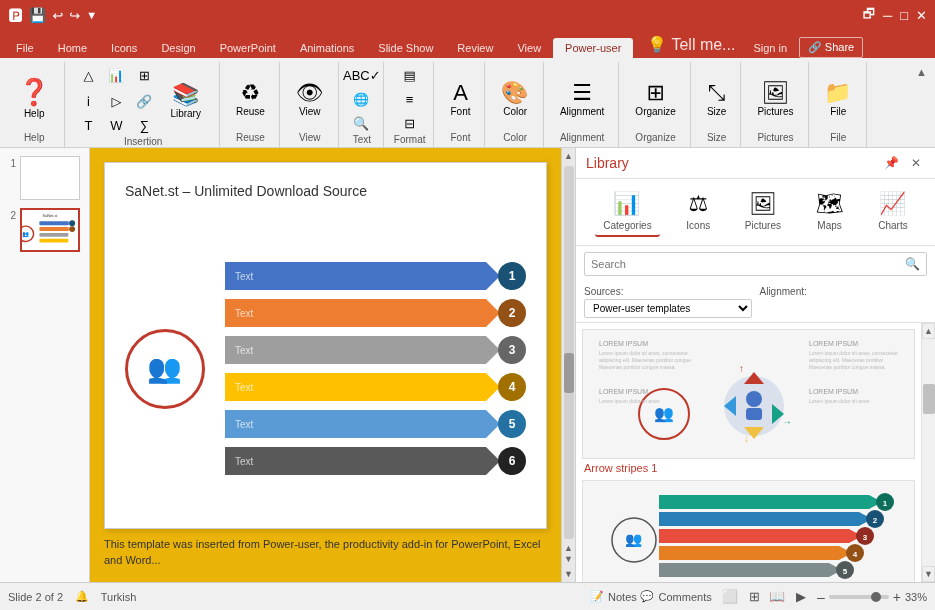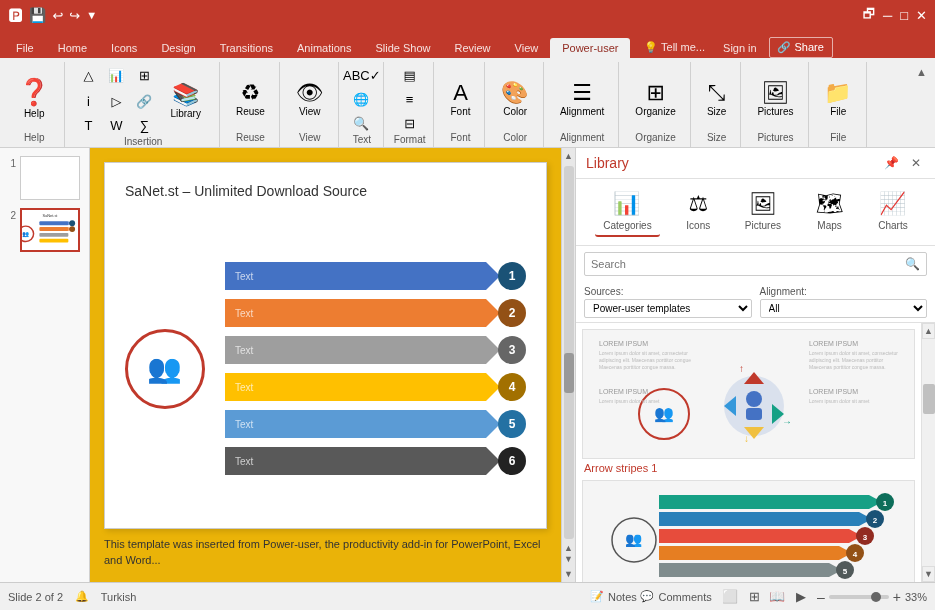--- a/index.html
+++ b/index.html
@@ -12,21 +12,21 @@
     .title-bar-left { display: flex; align-items: center; gap: 6px; }
     .title-bar-center { position: absolute; left: 50%; transform: translateX(-50%); font-size: 12px; font-weight: 500; }
     .title-bar-right { display: flex; align-items: center; gap: 8px; margin-left: auto; }
 
     
     .ribbon-tabs { height: 28px; background: #c0392b; display: flex; align-items: flex-end; padding: 0 4px; }
     .ribbon-tab { padding: 4px 12px; font-size: 11px; color: rgba(255,255,255,0.85); cursor: pointer; border-radius: 3px 3px 0 0; }
     .ribbon-tab.active { background: #f0f0f0; color: #333; font-weight: 500; }
     .ribbon-tab.poweruser { background: #922b21; color: white; }
     .ribbon-tab.poweruser.active { background: #f0f0f0; color: #922b21; }
-    .tell-me { padding: 4px 10px; color: rgba(255,255,255,0.85); font-size: 11px; display: flex; align-items: center; gap: 3px; margin-left: 4px; }
+    .tell-me { padding: 4px 10px; color: rgba(255,255,255,0.85); font-size: 16px; display: flex; align-items: center; gap: 3px; margin-left: 4px; }
     .signin { padding: 4px 8px; color: rgba(255,255,255,0.85); font-size: 11px; text-align: right; }
     .share-btn { padding: 3px 8px; color: white; font-size: 11px; border: 1px solid rgba(255,255,255,0.6); border-radius: 2px; cursor: pointer; margin-left: 4px; }
 
     
     .ribbon { height: 90px; background: #f0f0f0; border-bottom: 1px solid #d0d0d0; display: flex; align-items: stretch; padding: 4px 4px 0; gap: 2px; }
     .ribbon-group { display: flex; flex-direction: column; align-items: center; padding: 2px 8px; border-right: 1px solid #d0d0d0; min-width: fit-content; }
     .ribbon-group-label { font-size: 10px; color: #555; margin-top: auto; padding-bottom: 2px; }
     .ribbon-group-content { display: flex; align-items: center; gap: 4px; flex: 1; }
     .ribbon-col { display: flex; flex-direction: column; gap: 2px; }
 
@@ -130,21 +130,21 @@
     <span style="font-size:13px; cursor:pointer;">✕</span>
   </div>
 </div>
 
 <div class="ribbon-top">
   <div class="ribbon-tabs" style="flex:1; background:transparent;">
     <div class="ribbon-tab">File</div>
     <div class="ribbon-tab">Home</div>
     <div class="ribbon-tab">Icons</div>
     <div class="ribbon-tab">Design</div>
-    <div class="ribbon-tab">Transitions</div>
+    <div class="ribbon-tab">PowerPoint</div>
     <div class="ribbon-tab">Animations</div>
     <div class="ribbon-tab">Slide Show</div>
     <div class="ribbon-tab">Review</div>
     <div class="ribbon-tab">View</div>
     <div class="ribbon-tab active poweruser">Power-user</div>
     <div class="tell-me">💡 Tell me...</div>
     <div class="signin">Sign in</div>
     <div class="share-btn">🔗 Share</div>
   </div>
 </div>
@@ -443,25 +443,20 @@
     <div class="library-filters">
       <div class="filter-group">
         <span class="filter-label">Sources:</span>
         <select class="filter-select">
           <option>Power-user templates</option>
           <option>All</option>
         </select>
       </div>
       <div class="filter-group">
         <span class="filter-label">Alignment:</span>
-        <select class="filter-select">
-          <option>All</option>
-          <option>Charts</option>
-          <option>Diagrams</option>
-        </select>
       </div>
     </div>
 
     <div class="lib-scroll-area">
       <div class="lib-inner" style="padding:6px;">
 
         <div class="template-item">
           <div class="template-preview">
             <svg width="320" height="120" viewBox="0 0 320 120" xmlns="http://www.w3.org/2000/svg">
 

